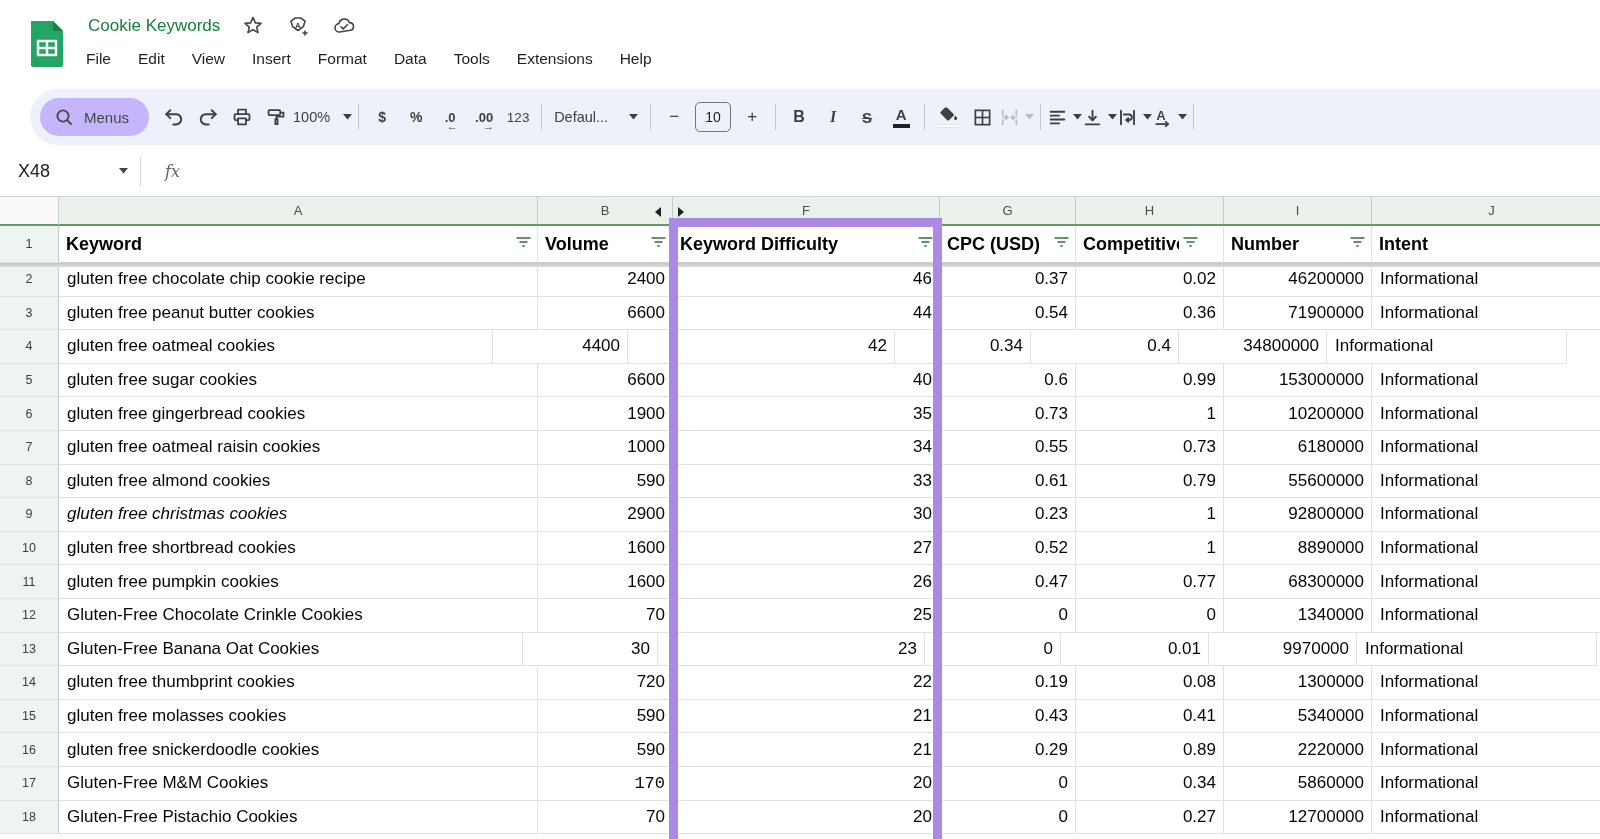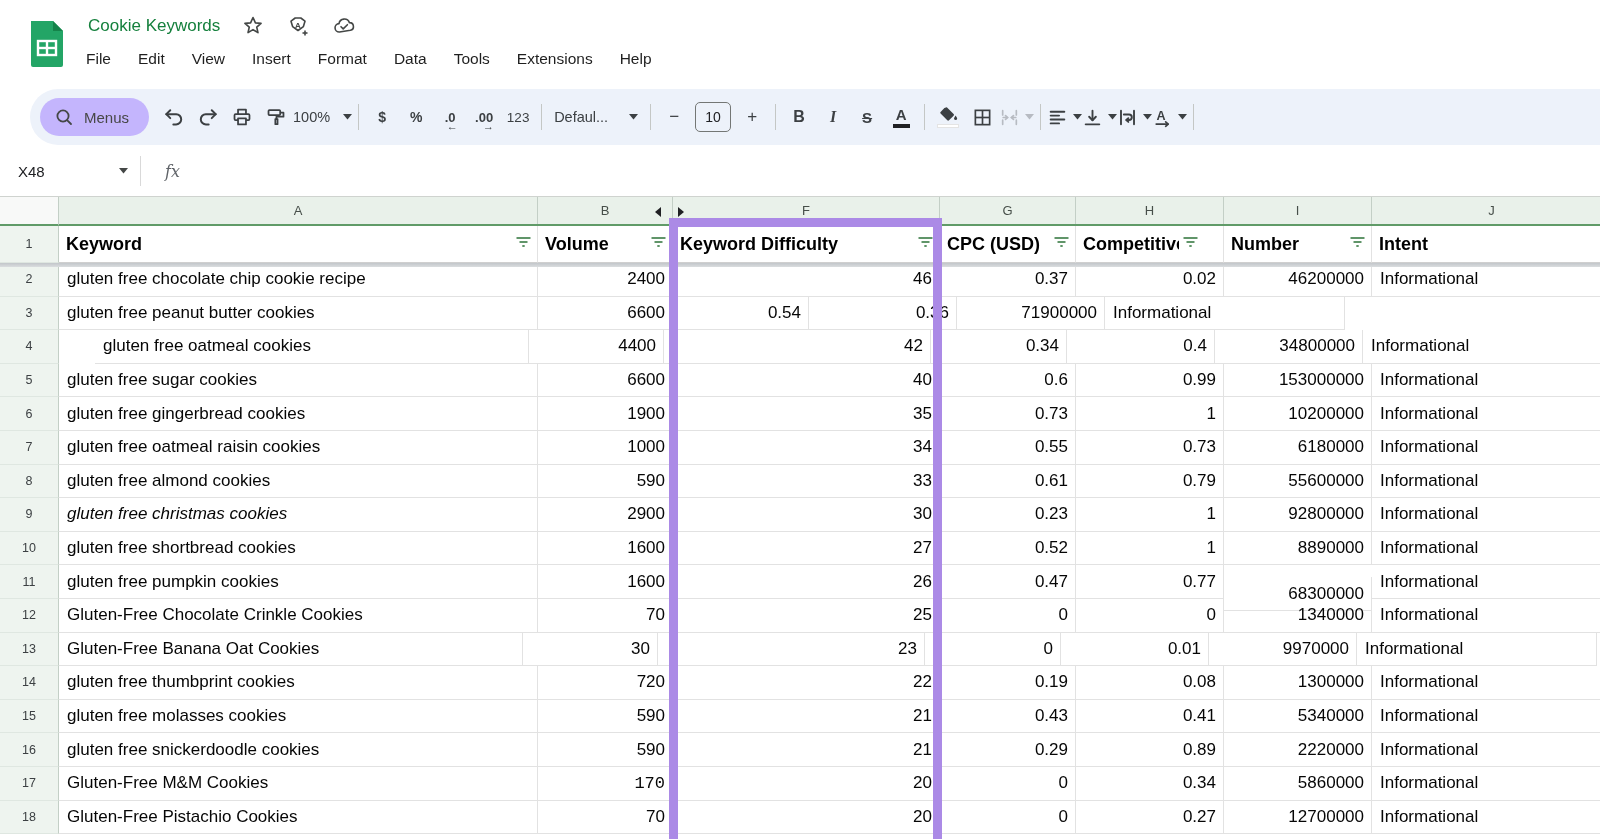--- a/index.html
+++ b/index.html
@@ -40,21 +40,21 @@
   .a-color .bar { width:17px; height:4px; background:#202124; margin-top:2px; }
   .fill-wrap { display:flex; flex-direction:column; align-items:center; line-height:1; }
   .fill-wrap .bar { width:22px; height:4px; background:#ffffff; border:1px solid #e4e4e4; margin-top:1px; }
   .grayed { color:#b7bbc2 !important; }
   .caret { margin-left:5px; }
 
   
   .formulabar { position:absolute; left:0; top:146px; width:1600px; height:50px; background:#fff;
     display:flex; align-items:center; }
   .name-box { display:flex; align-items:center; width:128px; padding-left:18px; }
-  .name-box .val { font-size:15px; color:#202124; flex:1; }
+  .name-box .val { font-size:18px; color:#202124; flex:1; }
   .fb-div { width:1px; height:30px; background:#d9d9d9; margin-left:12px; }
   .fx { font-family:"DejaVu Serif",serif; font-style:italic; color:#5f6368; font-size:16px; margin-left:24px; }
 
   
   .grid { position:absolute; left:0; top:196px; width:1600px; height:643px; border-top:1px solid #cfd3cf; }
   .corner { position:absolute; left:0; top:0; width:59px; height:29px; background:#f8f9f8;
     border-right:1px solid #c3cfc6; border-bottom:2px solid #609b68; }
   .letters { position:absolute; left:59px; top:0; height:29px; display:flex; width:1541px; overflow:hidden;
     border-bottom:2px solid #609b68; }
   .colletter { height:27px; background:#e9f1ea; border-right:1px solid #c3cfc6; display:flex;
@@ -387,27 +387,28 @@
           <div class="cell right" style="width: 135px;">2400</div>
           <div class="cell right" style="width: 267px;">46</div>
           <div class="cell right" style="width: 136px;">0.37</div>
           <div class="cell right" style="width: 148px;">0.02</div>
           <div class="cell right" style="width: 148px;">46200000</div>
           <div class="cell left" style="width: 240px;">Informational</div>
         </div>
         <div class="row drow">
           <div class="cell left" style="width: 479px;">gluten free peanut butter cookies</div>
           <div class="cell right" style="width: 135px;">6600</div>
+          <div class="cell right" style="width: 267px;">44</div>
           <div class="cell right" style="width: 136px;">0.54</div>
           <div class="cell right" style="width: 148px;">0.36</div>
           <div class="cell right" style="width: 148px;">71900000</div>
           <div class="cell left" style="width: 240px;">Informational</div>
         </div>
         <div class="row drow">
-          <div class="cell left" style="width: 434px; margin-left: 36px;">gluten free oatmeal cookies</div>
+          <div class="cell left" style="width: 434px;">gluten free oatmeal cookies</div>
           <div class="cell right" style="width: 135px;">4400</div>
           <div class="cell right" style="width: 267px;">42</div>
           <div class="cell right" style="width: 136px;">0.34</div>
           <div class="cell right" style="width: 148px;">0.4</div>
           <div class="cell right" style="width: 148px;">34800000</div>
           <div class="cell left" style="width: 240px;">Informational</div>
         </div>
         <div class="row drow">
           <div class="cell left" style="width: 479px;">gluten free sugar cookies</div>
           <div class="cell right" style="width: 135px;">6600</div>
@@ -461,21 +462,21 @@
           <div class="cell right" style="width: 148px;">1</div>
           <div class="cell right" style="width: 148px;">8890000</div>
           <div class="cell left" style="width: 240px;">Informational</div>
         </div>
         <div class="row drow">
           <div class="cell left" style="width: 479px;">gluten free pumpkin cookies</div>
           <div class="cell right" style="width: 135px;">1600</div>
           <div class="cell right" style="width: 267px;">26</div>
           <div class="cell right" style="width: 136px;">0.47</div>
           <div class="cell right" style="width: 148px;">0.77</div>
-          <div class="cell right" style="width: 148px; margin-top: 12px;">68300000</div>
+          <div class="cell right" style="width: 148px;">68300000</div>
           <div class="cell left" style="width: 240px;">Informational</div>
         </div>
         <div class="row drow">
           <div class="cell left" style="width: 479px;">Gluten-Free Chocolate Crinkle Cookies</div>
           <div class="cell right" style="width: 135px;">70</div>
           <div class="cell right" style="width: 267px; text-align: right;">25</div>
           <div class="cell right" style="width: 136px;">0</div>
           <div class="cell right" style="width: 148px;">0</div>
           <div class="cell right" style="width: 148px;">1340000</div>
           <div class="cell left" style="width: 240px;">Informational</div>

